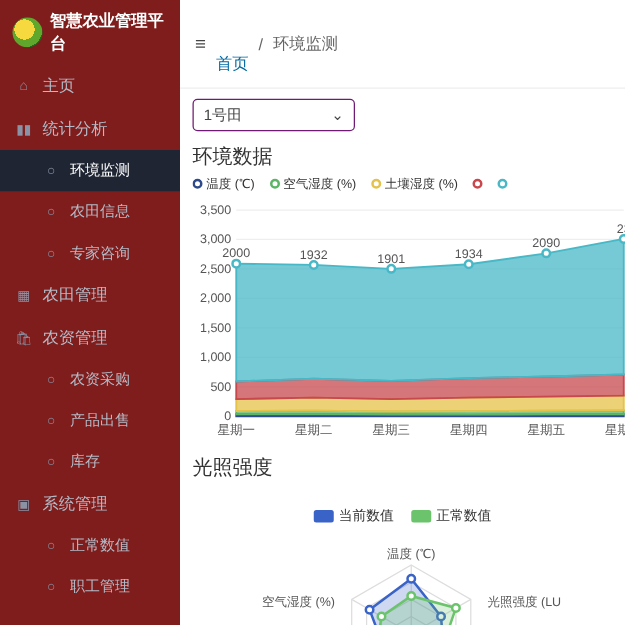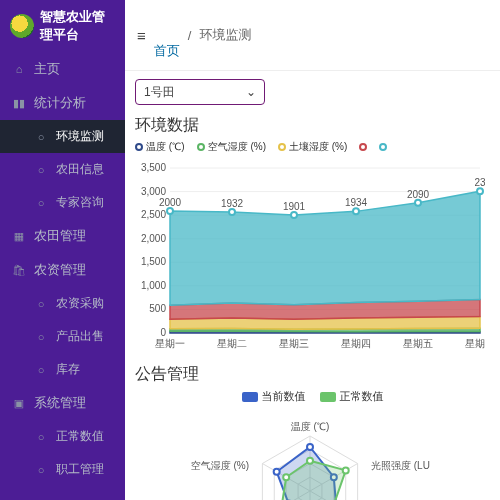--- a/index.html
+++ b/index.html
@@ -1,38 +1,38 @@
 <!DOCTYPE html>
 <html><head>
 <meta charset="utf-8">
 <style>
 * { margin: 0; padding: 0; box-sizing: border-box; }
 body { font-family: "Microsoft YaHei", sans-serif; font-size: 13px; color: #333; background: #fff; overflow: hidden; }
 .app { display: flex; width: 500px; height: 500px; }
-.sidebar { width: 125px; background: #4c1d95; color: #b4bbc7; display: flex; flex-direction: column; flex-shrink: 0; }
+.sidebar { width: 144px; background: #7f1d1d; color: #b4bbc7; display: flex; flex-direction: column; flex-shrink: 0; }
 .logo-row { display: flex; align-items: center; padding: 8px 10px; gap: 6px; }
 .logo-circle { width: 24px; height: 24px; border-radius: 50%; background: radial-gradient(circle at 40% 40%, #f5d93f 0 40%, #5fa82b 40% 70%, #1b6e23 70% 100%); flex-shrink: 0; }
 .logo-text { color: #fff; font-size: 13px; font-weight: 600; }
 .nav { display: flex; flex-direction: column; }
 .nav-item { display: flex; align-items: center; padding: 8px 12px; gap: 8px; font-size: 13px; cursor: pointer; }
 .nav-item .ic { width: 14px; text-align: center; color: #8a93a5; font-size: 11px; }
 .nav-sub { padding-left: 34px; font-size: 12px; }
 .nav-sub.active { background: #1f2533; color: #fff; }
 .main { flex: 1; display: flex; flex-direction: column; min-width: 0; }
 .topbar { display: flex; align-items: center; padding: 10px 12px; border-bottom: 1px solid #eee; gap: 8px; font-size: 13px; color: #666; }
 .hamburger { font-size: 15px; color: #444; }
 .crumb-home { color: #0369a1; margin-top: 32px; }
 .select-row { padding: 8px 10px; }
 .select { border: 1px solid #701a75; border-radius: 4px; height: 26px; width: 130px; display: flex; align-items: center; justify-content: space-between; padding: 0 8px; font-size: 12px; color: #444; }
 .panel-title { font-size: 16px; font-weight: 400; padding: 2px 10px 4px; }
 .chart-wrap { padding: 0 10px 6px; }
 .legend-row { display: flex; gap: 12px; font-size: 10px; margin-bottom: 4px; flex-wrap: nowrap; overflow: hidden; }
 .lg { display: flex; align-items: center; gap: 3px; white-space: nowrap; }
 .lg-dot { width: 8px; height: 8px; border-radius: 50%; border: 2px solid; background: #fff; }
-.radar-legend { display: flex; justify-content: center; gap: 14px; font-size: 11px; margin-bottom: 2px; }
+.radar-legend { display: flex; justify-content: center; gap: 14px; font-size: 11px; margin-bottom: 2px; margin-top: 16px; }
 .rlg { display: flex; align-items: center; gap: 4px; }
 .rlg-box { width: 16px; height: 10px; border-radius: 2px; }
 svg text { font-size: 10px; fill: #555; }
 </style>
 </head>
 <body>
 
 <div class="app">
   <aside class="sidebar">
     <div class="logo-row">
@@ -168,21 +168,21 @@
           <circle cx="345" cy="33.14714285714285" r="3" fill="#fff" stroke="#48b8c7" stroke-width="2"></circle>
           <text x="35" y="189" text-anchor="middle">星期一</text>
           <text x="97" y="189" text-anchor="middle">星期二</text>
           <text x="159" y="189" text-anchor="middle">星期三</text>
           <text x="221" y="189" text-anchor="middle">星期四</text>
           <text x="283" y="189" text-anchor="middle">星期五</text>
           <text x="345" y="189" text-anchor="middle">星期六</text>
         </svg>
     </div>
 
-    <div class="panel-title">公告管理</div>
+    <div class="panel-title">光照强度</div>
     <div class="chart-wrap">
       <div class="radar-legend" id="legend2">
           <div class="rlg">
             <span class="rlg-box" style="background: rgb(58, 99, 200);"></span>
             <span>当前数值</span>
           </div>
           <div class="rlg">
             <span class="rlg-box" style="background: rgb(107, 196, 107);"></span>
             <span>正常数值</span>
           </div>

